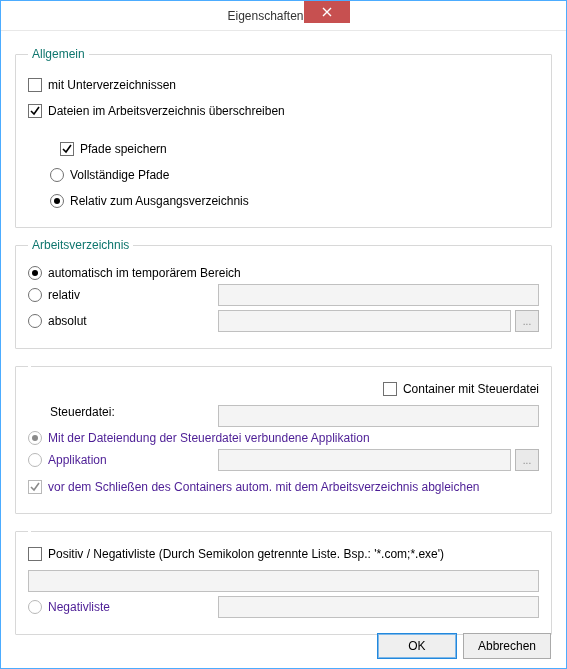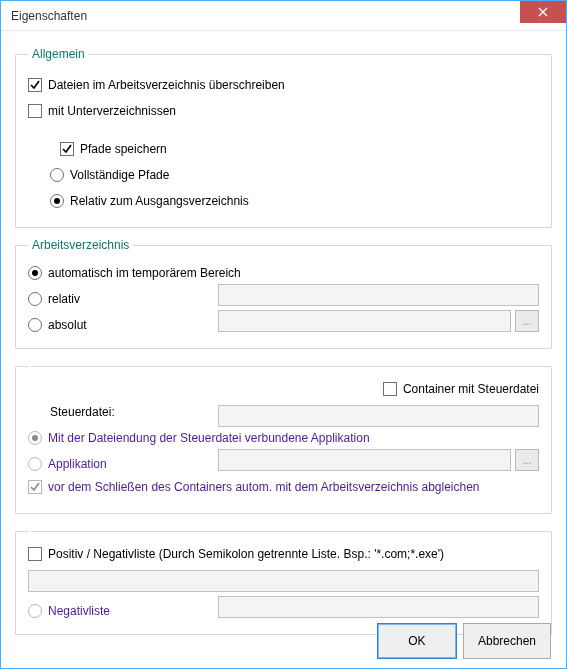--- a/index.html
+++ b/index.html
@@ -13,21 +13,21 @@
     height: 669px;
     overflow: hidden;
     border: 1px solid #4cacff;
   }
   .titlebar {
     height: 30px;
     background: #fff;
     border-bottom: 1px solid #e8e8e8;
     display: flex;
     align-items: center;
-    justify-content: space-between;
+    justify-content: center;
     padding-left: 10px;
   }
   .titlebar .title {
     color: #333;
     font-size: 12px;
   }
   .close-btn {
     width: 46px;
     height: 22px;
     background: #c75050;
@@ -74,21 +74,21 @@
   .rad.checked .dot { display: block; }
   .chk .mark { display: none; }
   .chk.checked .mark { display: block; }
   .chk.disabled, .rad.disabled { border-color: #b8b8b8; }
   .rad.disabled .dot { background: #8a8a8a; }
   .chk.disabled .mark path { stroke:#8a8a8a; }
   .lbl { white-space: nowrap; }
   .lbl.disabled { color: #4c1d95; }
   .field-row {
     display: flex;
-    align-items: flex-end;
+    align-items: center;
     margin: 4px 0;
   }
   .field-row .lead {
     display: flex;
     align-items: center;
     width: 190px;
     flex: none;
   }
   .field-row .field {
     flex: 1;
@@ -116,21 +116,21 @@
   .browse-btn.disabled { color:#8a8a8a; }
   .footer {
     position: absolute;
     bottom: 10px;
     right: 16px;
     display: flex;
     gap: 6px;
   }
   button.dlg {
     min-width: 80px;
-    height: 36px;
+    height: 26px;
     font: inherit;
     border: 1px solid #aaa;
     background: #efefef;
     padding: 0 14px;
   }
   button.dlg.default { border: 1px solid #2288dd; box-shadow: 0 0 0 1px #7fb8e8 inset; }
   .steuer-label-row {
     display:flex; margin:4px 0;
   }
   .steuer-label-row .lead-txt { width:190px; padding-left:22px; }
@@ -146,32 +146,32 @@
       </svg>
   </div>
 </div>
 
 <div class="content">
 
   <fieldset class="group">
     <legend>Allgemein</legend>
 
     <div class="row">
+      <span class="chk">
+        
+      </span>
+      <span class="lbl">mit Unterverzeichnissen</span>
+    </div>
+    <div class="row">
       <span class="chk checked">
         <svg class="mark" width="10" height="10" viewBox="0 0 10 10">
             <path d="M1 5 L4 8 L9 1" stroke="#000" stroke-width="1.6" fill="none"></path>
           </svg>
       </span>
       <span class="lbl">Dateien im Arbeitsverzeichnis überschreiben</span>
-    </div>
-    <div class="row">
-      <span class="chk">
-        
-      </span>
-      <span class="lbl">mit Unterverzeichnissen</span>
     </div>
 
     <div class="row gap-top">
       <span class="chk checked">
         <svg class="mark" width="10" height="10" viewBox="0 0 10 10">
             <path d="M1 5 L4 8 L9 1" stroke="#000" stroke-width="1.6" fill="none"></path>
           </svg>
       </span>
       <span class="lbl">Pfade speichern</span>
     </div>

